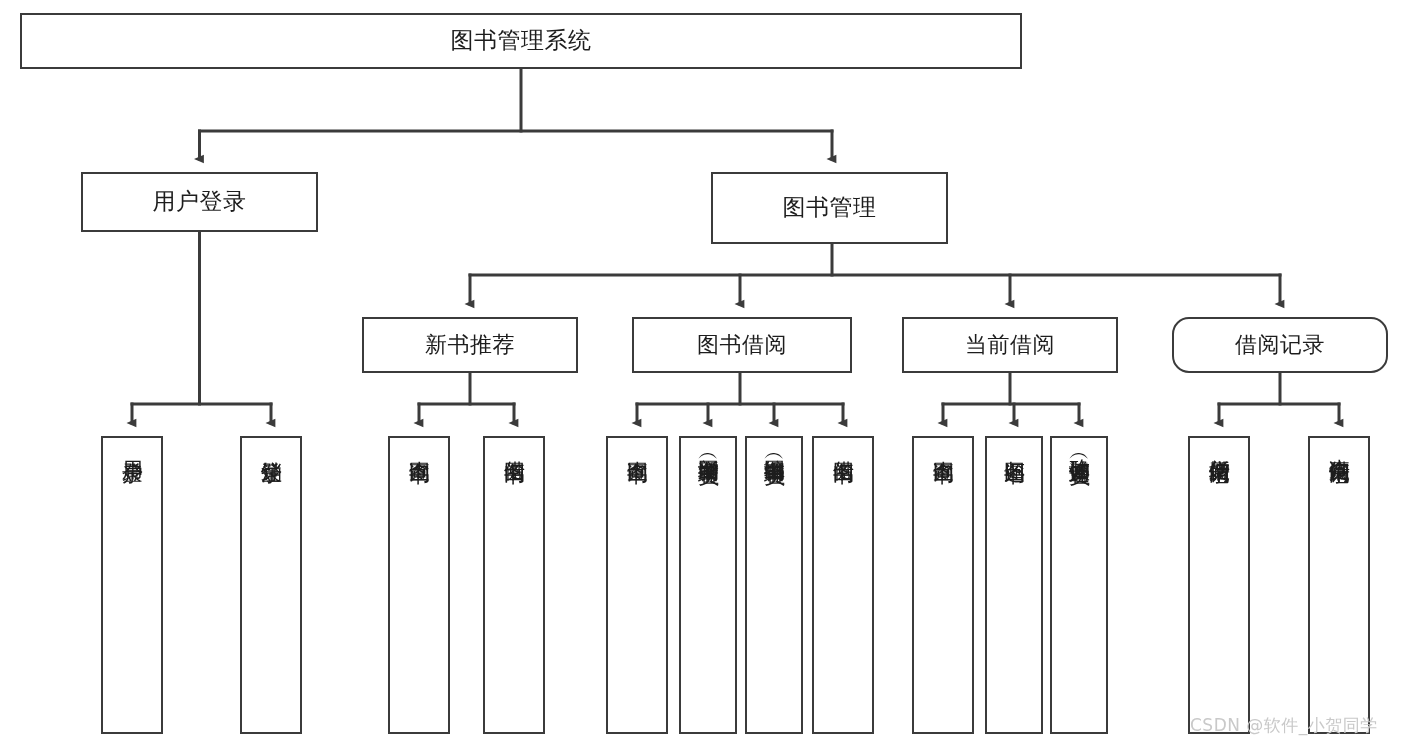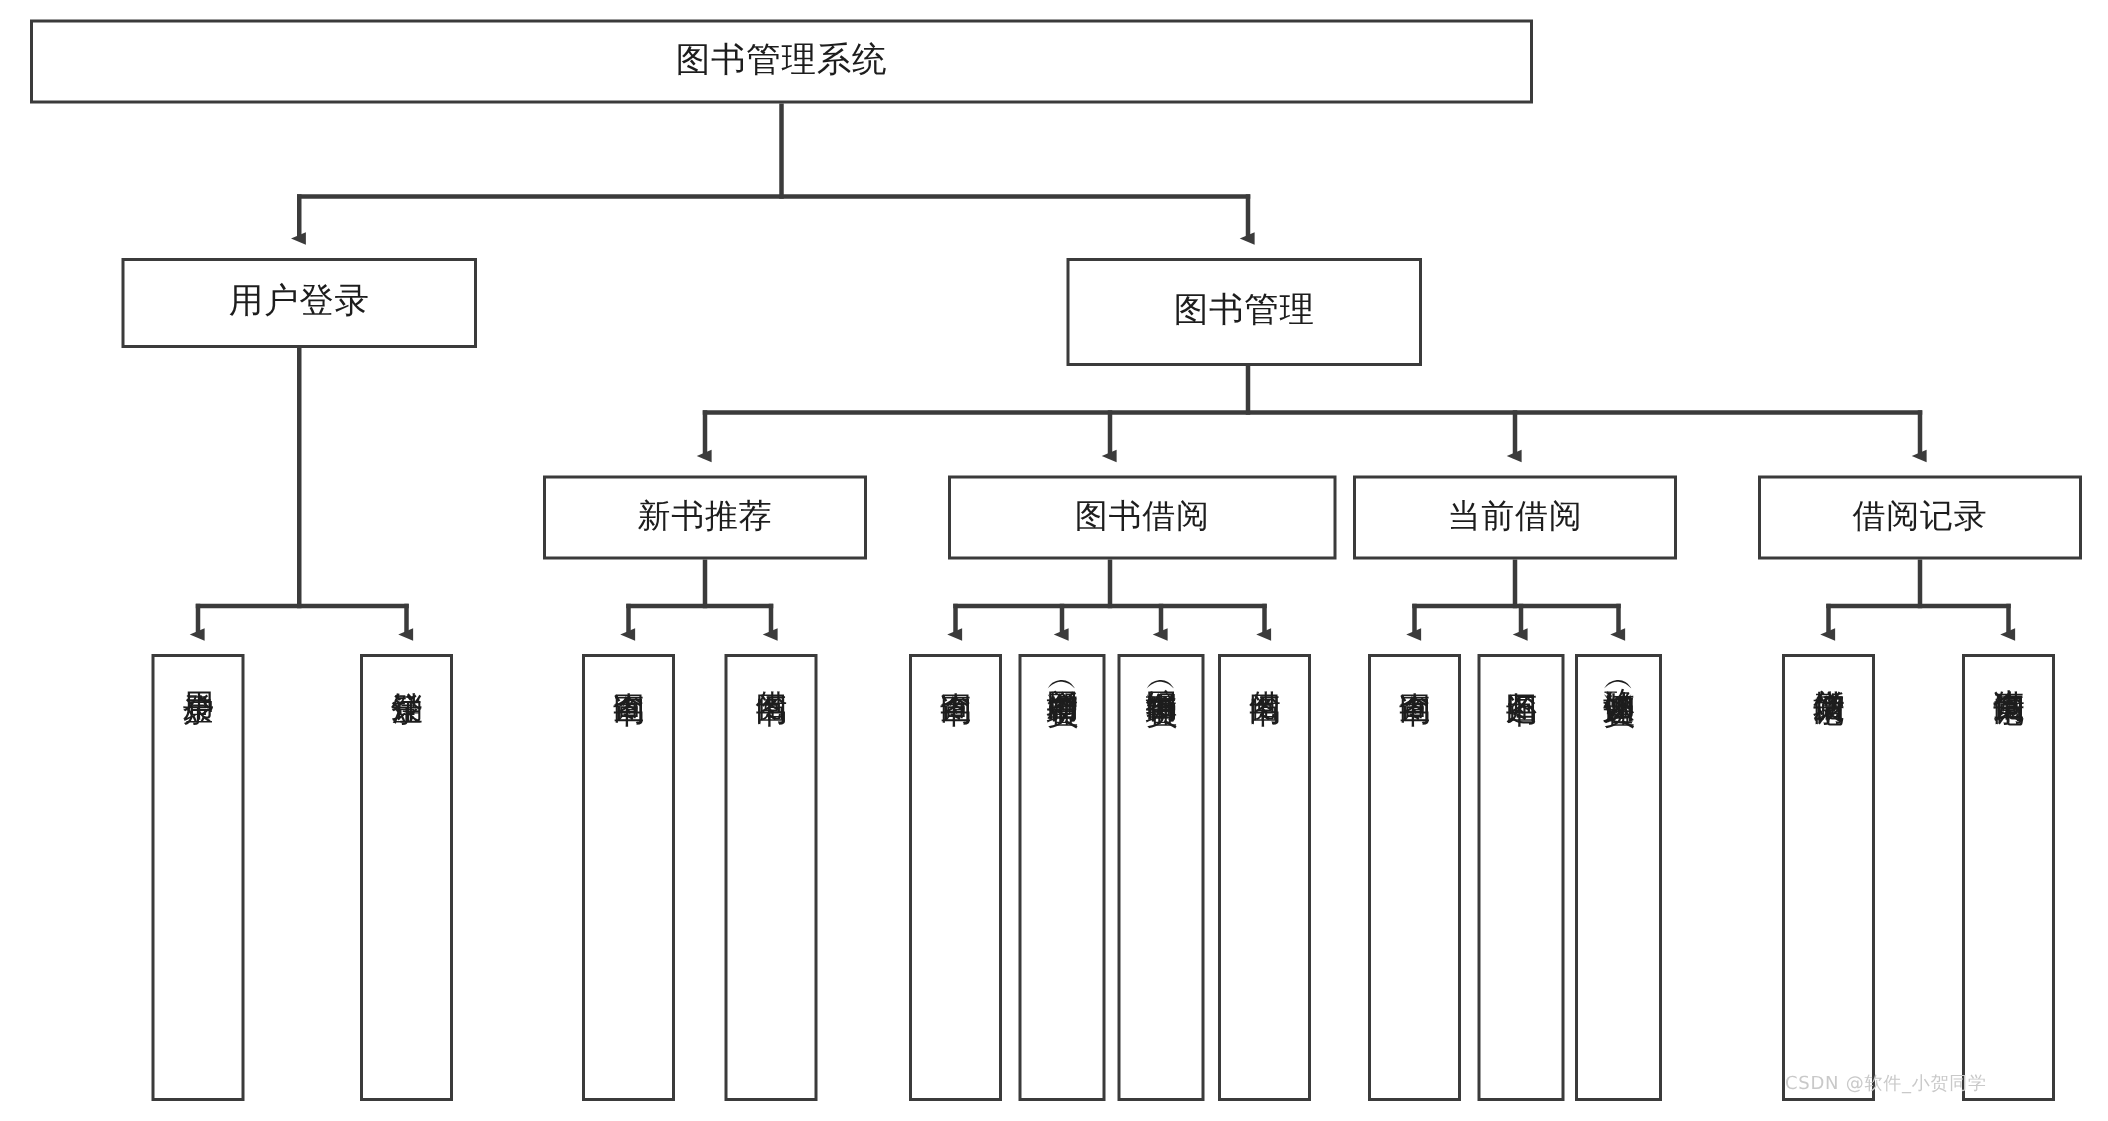--- a/index.html
+++ b/index.html
@@ -58,21 +58,21 @@
   .node.leaf.tall-text {
     padding-top: 4px;
   }
   .node.root .label,
   .node.l2 .label {
     font-size: 23px;
   }
   .watermark {
     position: absolute;
     color: #c9c9c9;
-    font-size: 12px;
+    font-size: 17px;
     letter-spacing: 0.5px;
     white-space: nowrap;
     z-index: 5;
   }
 </style>
 </head>
 <body>
 
 <div id="canvas">
 
@@ -133,27 +133,27 @@
   <div class="node l2" style="left:81px; top:172px; width:237px; height:60px;">
     <span class="label">用户登录</span>
   </div>
   <div class="node l2" style="left:711px; top:172px; width:237px; height:72px;">
     <span class="label">图书管理</span>
   </div>
 
   <div class="node l3" style="left:362px; top:317px; width:216px; height:56px;">
     <span class="label">新书推荐</span>
   </div>
-  <div class="node l3" style="left:632px; top:317px; width:259px; height:56px;">
+  <div class="node l3" style="left:632px; top:317px; width:220px; height:56px;">
     <span class="label">图书借阅</span>
   </div>
   <div class="node l3" style="left:902px; top:317px; width:216px; height:56px;">
     <span class="label">当前借阅</span>
   </div>
-  <div class="node l3" style="left:1172px; top:317px; width:216px; height:56px;">
+  <div class="node l3" style="left:1172px; top:317px; width:216px; height:56px;border-radius:17px;">
     <span class="label">借阅记录</span>
   </div>
 
   <div class="node leaf" style="left:101px; top:436px; width:62px; height:298px;">
     <span class="label">用户登录</span>
   </div>
   <div class="node leaf" style="left:240px; top:436px; width:62px; height:298px;">
     <span class="label">注销登录</span>
   </div>
   <div class="node leaf" style="left:388px; top:436px; width:62px; height:298px;">

